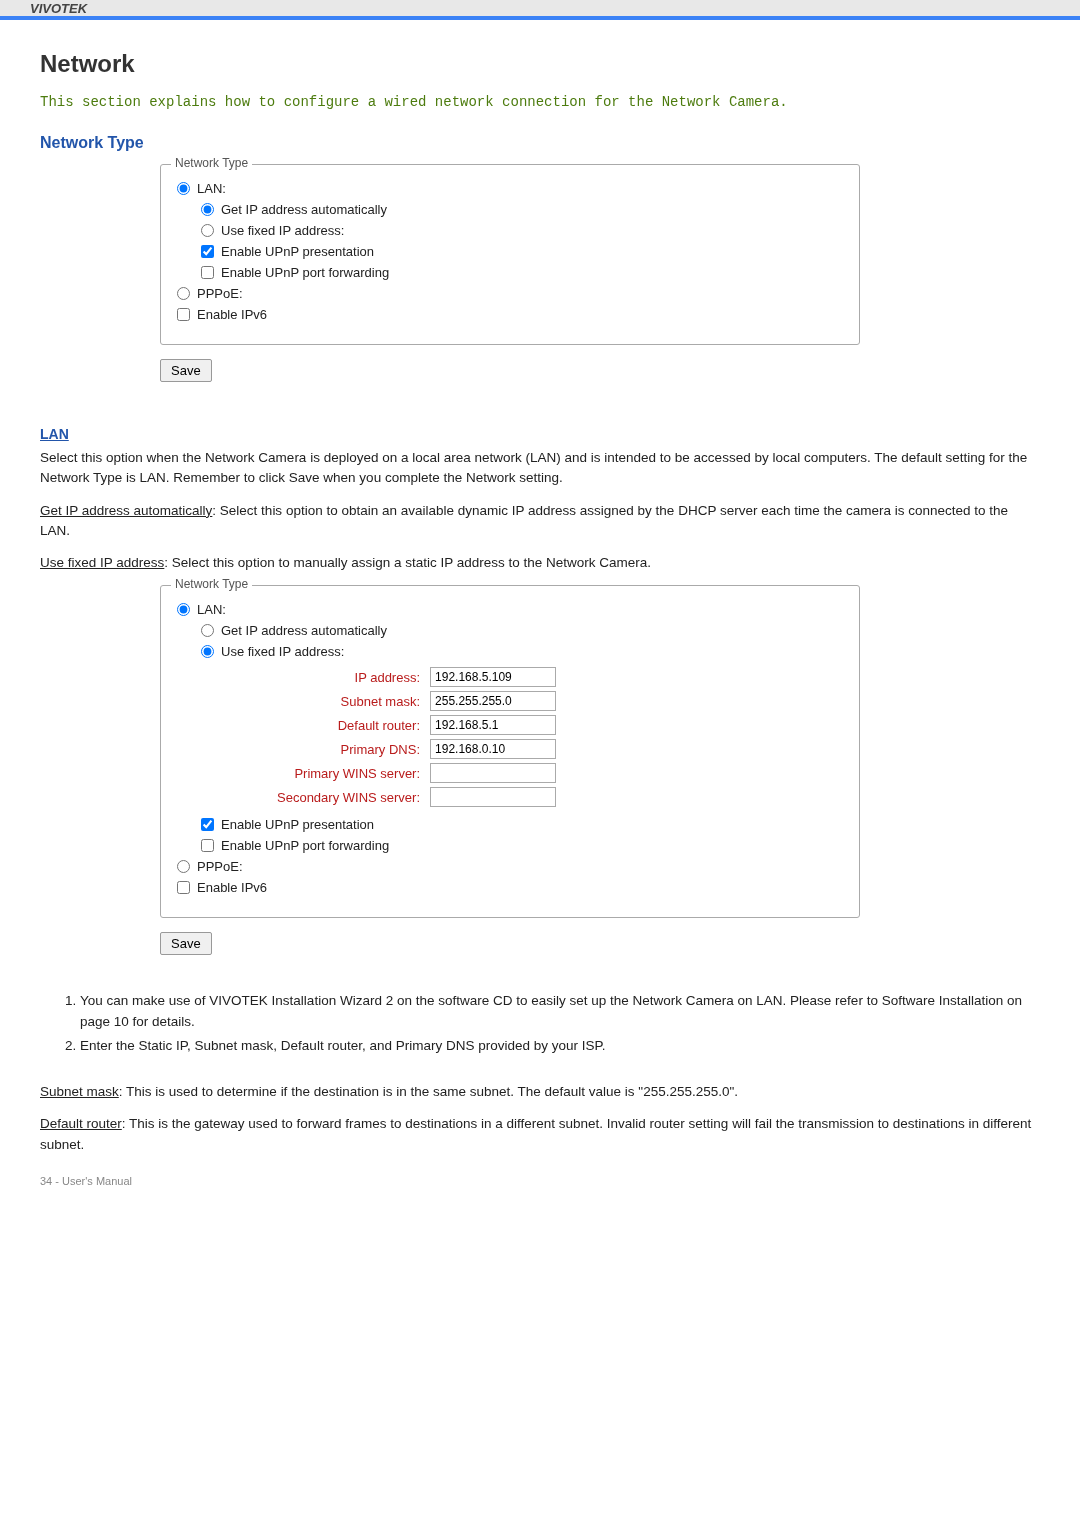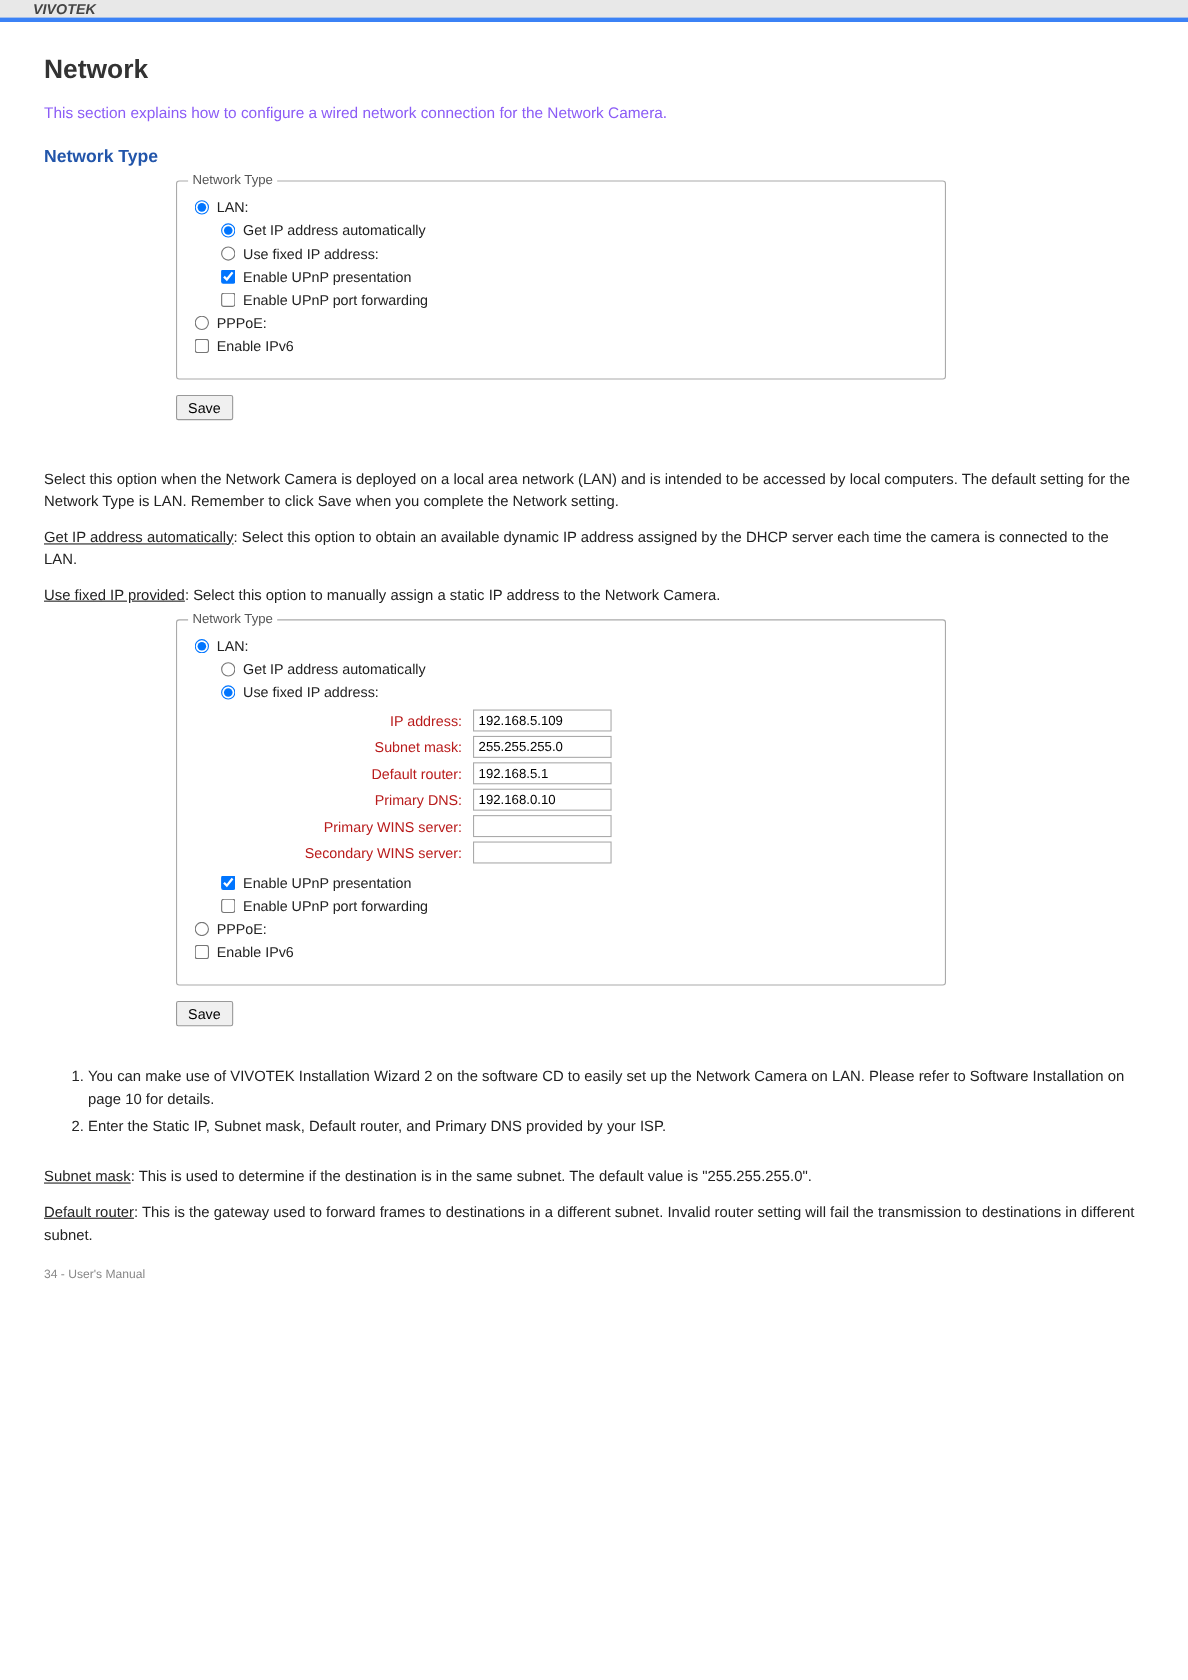--- a/index.html
+++ b/index.html
@@ -26,22 +26,23 @@
       padding: 30px 40px;
     }
     .page-title {
       font-size: 24px;
       font-weight: bold;
       color: #333;
       margin-bottom: 16px;
     }
     .intro-text {
       font-size: 14px;
-      color: #8b5cf6;
+      color: #4d7c0f;
       margin-bottom: 24px;
+      font-family: Liberation Mono, monospace;
     }
     .section-heading {
       font-size: 16px;
       font-weight: bold;
       color: #2255aa;
       margin-bottom: 12px;
     }
     .network-type-box {
       border: 1px solid #aaa;
       border-radius: 3px;
@@ -202,28 +203,29 @@
       <input type="checkbox" style="">
       <span>Enable IPv6</span>
     </div>
   </div>
 
   
   <button class="save-btn">Save</button>
 
   
   <div class="mt8">
+    <div class="subsection-title">LAN</div>
     <p class="body-text">
       <span>Select this option when the Network Camera is deployed on a local area network (LAN) and is intended to be accessed by local computers. The default setting for the Network Type is LAN. Remember to click Save when you complete the Network setting.</span>
     </p>
     <p class="body-text">
       <span class="link-text">Get IP address automatically</span><span>: Select this option to obtain an available dynamic IP address assigned by the DHCP server each time the camera is connected to the LAN.</span>
     </p>
     <p class="body-text">
-      <span class="link-text">Use fixed IP provided</span><span>: Select this option to manually assign a static IP address to the Network Camera.</span>
+      <span class="link-text">Use fixed IP address</span><span>: Select this option to manually assign a static IP address to the Network Camera.</span>
     </p>
   </div>
 
   
   <div class="network-type-box" style="margin-top:8px;">
     <span class="box-legend">Network Type</span>
 
     <div class="radio-row mt4">
       <input type="radio" name="net_type_2" checked="" style="">
       <span>LAN:</span>

